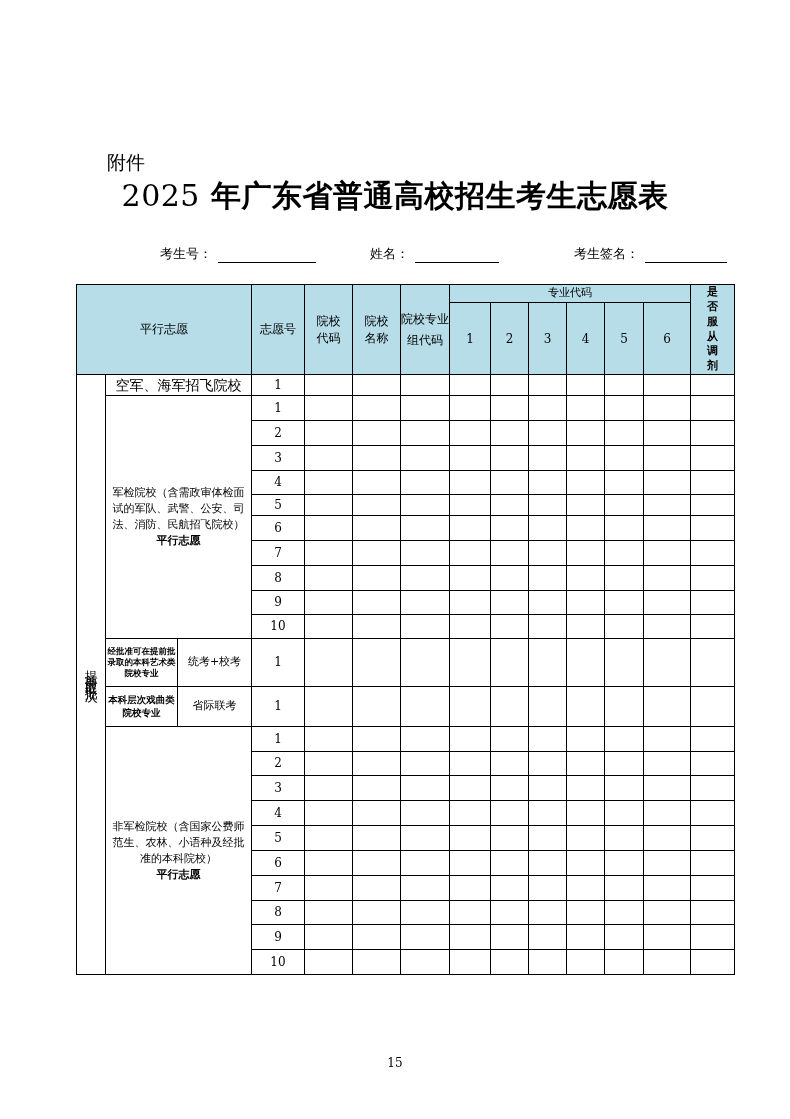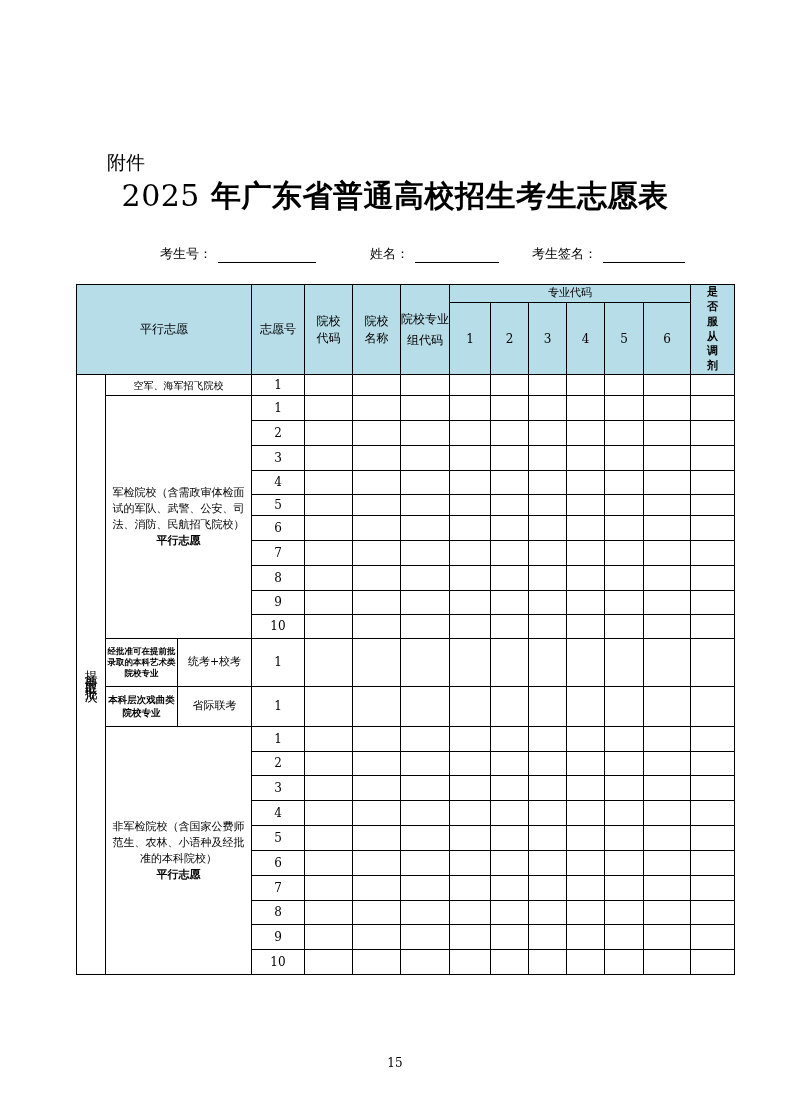--- a/index.html
+++ b/index.html
@@ -9,41 +9,41 @@
   .title .yr{font-weight:normal;}
   .fields{position:absolute;top:245px;left:0;width:790px;font-size:13px;}
   .fld{position:absolute;display:flex;align-items:flex-end;}
   .fld .line{display:inline-block;border-bottom:1px solid #000;height:14px;margin-left:6px;}
   table{position:absolute;left:76px;top:284px;border-collapse:collapse;table-layout:fixed;}
   td{border:1px solid #000;padding:0;text-align:center;vertical-align:middle;font-size:12px;line-height:1.35;}
   thead td{background:#b7dde8;font-family:"DejaVu Sans","Liberation Sans",sans-serif;font-size:12px;}
   .hd-sm{font-size:11px;}
   .vert{writing-mode:vertical-rl;text-orientation:upright;letter-spacing:4px;font-size:13px;}
   .tiny{font-size:8.5px;font-weight:bold;line-height:1.3;}
-  .small{font-size:10px;line-height:1.3;}
+  .small{font-size:14px;line-height:1.3;}
   .grp{font-size:11px;line-height:1.45;padding:0 6px;}
   .bold{font-weight:bold;}
   .pnum{position:absolute;top:1040px;left:0;width:790px;text-align:center;font-size:12px;margin-top:16px;}
 </style>
 </head>
 <body>
 
 <div class="attach">附件</div>
 <div class="title"><span class="yr">2025</span> <span>年广东省普通高校招生考生志愿表</span></div>
 
 <div class="fields">
   <div class="fld" style="left:160px">
       <span>考生号：</span>
       <span class="line" style="width:98px"></span>
     </div>
   <div class="fld" style="left:370px">
       <span>姓名：</span>
       <span class="line" style="width:84px"></span>
     </div>
-  <div class="fld" style="left:532px">
+  <div class="fld" style="left:574px">
       <span>考生签名：</span>
       <span class="line" style="width:82px"></span>
     </div>
 </div>
 
 <table>
   <colgroup>
     <col style="width:29px">
       <col style="width:72px">
       <col style="width:74px">

